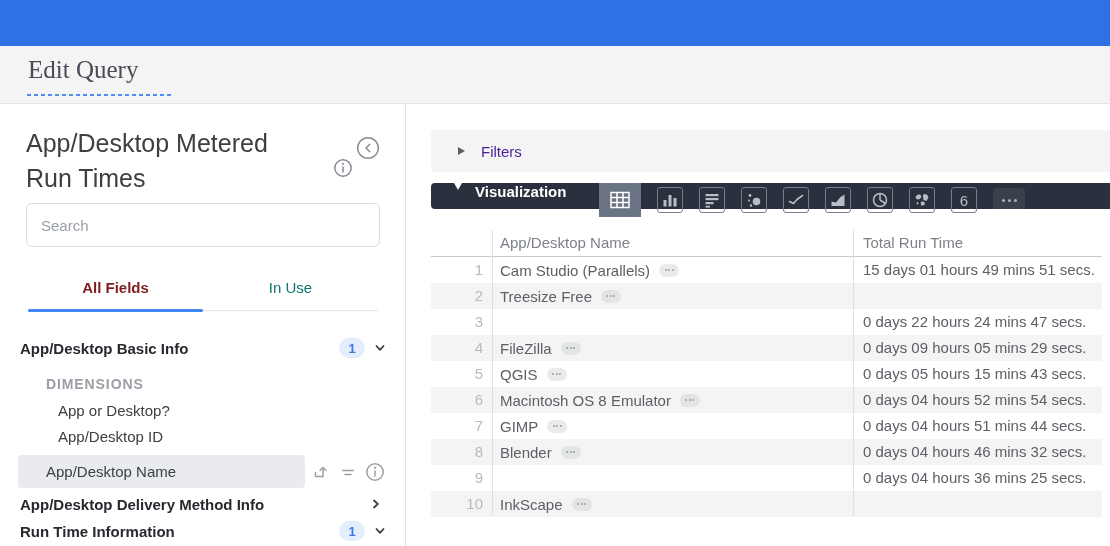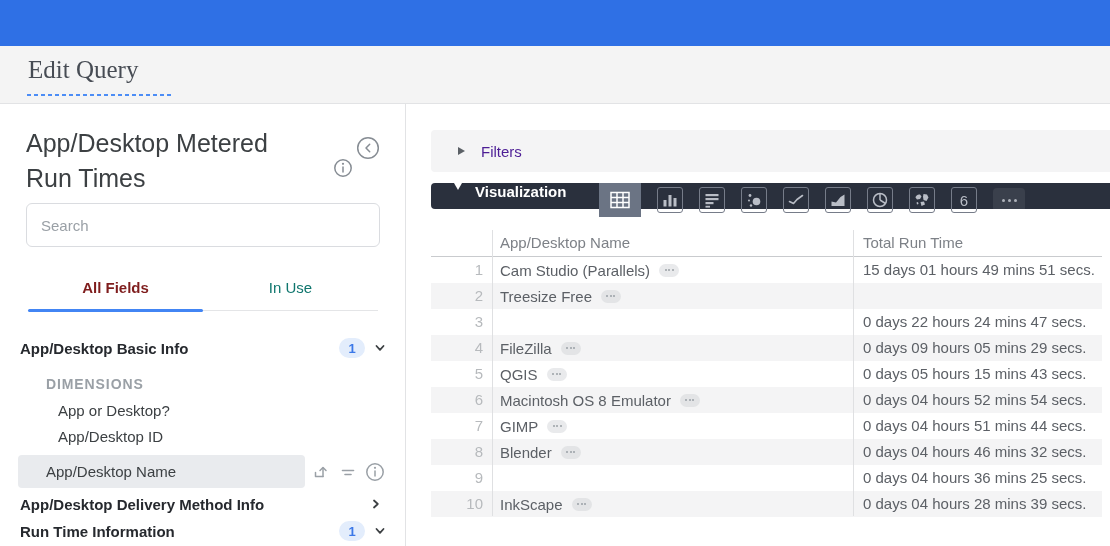--- a/index.html
+++ b/index.html
@@ -400,20 +400,19 @@
           <div class="t-row alt">
             <span class="t-num">10</span>
             <span class="t-name">
               <span>InkScape</span>
               <span class="pill">
                 <i></i>
                 <i></i>
                 <i></i>
               </span>
             </span>
-            <span class="t-time">0 days 04 hours 28 mins 39 secs.</span>
           </div>
         </div>
       <div class="vsep n1"></div>
       <div class="vsep n2"></div>
     </div>
   </div>
 </div>
 
 </body></html>

